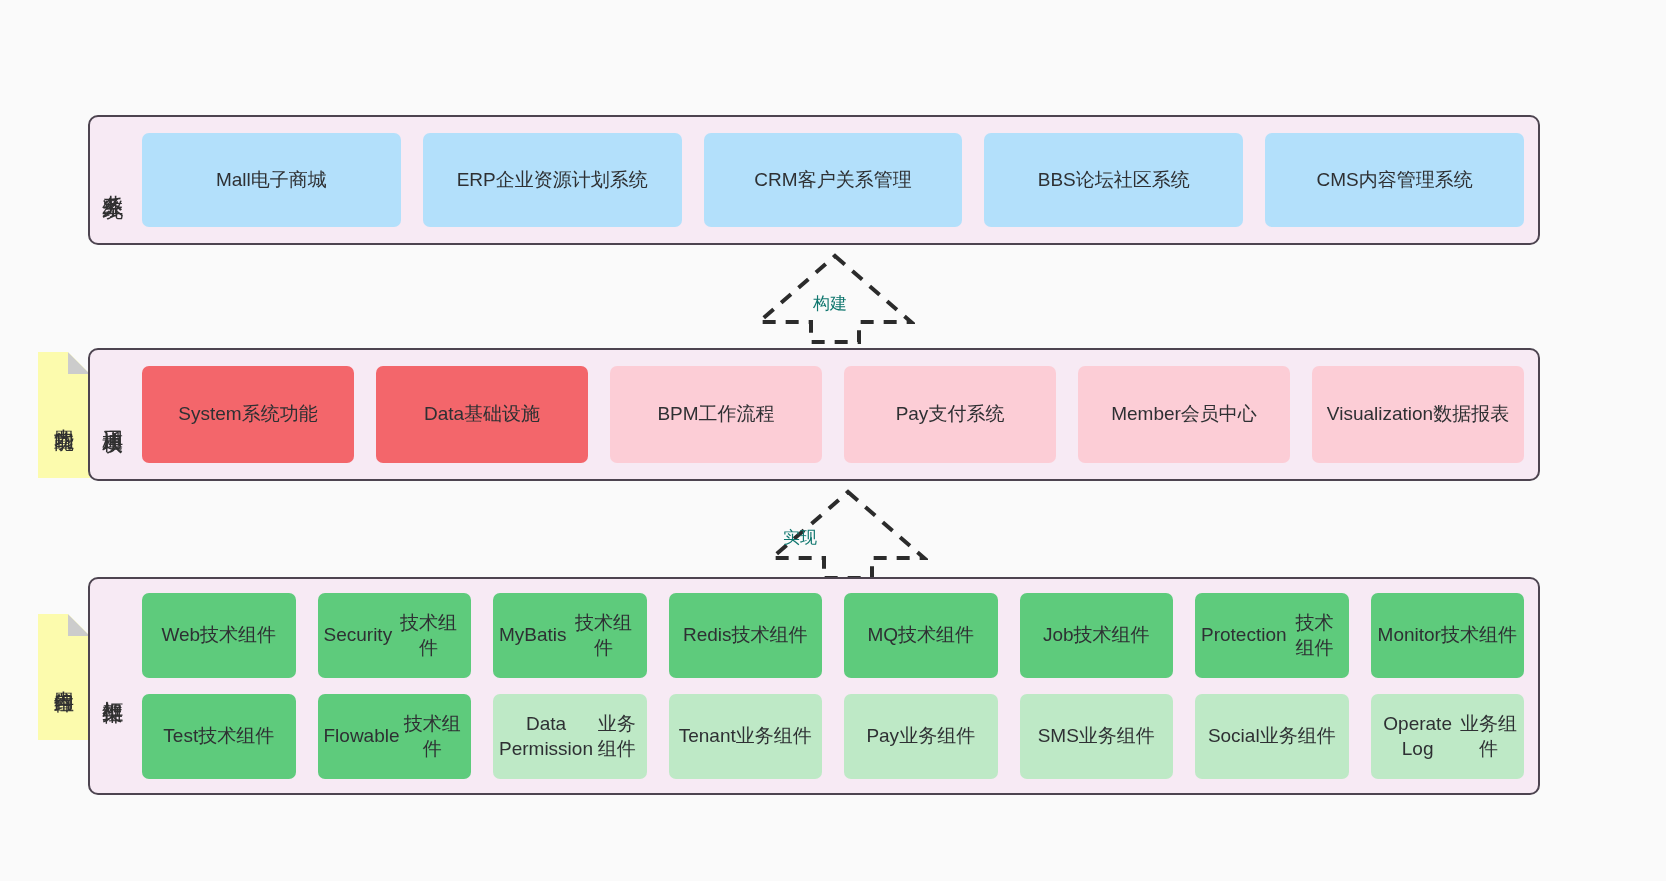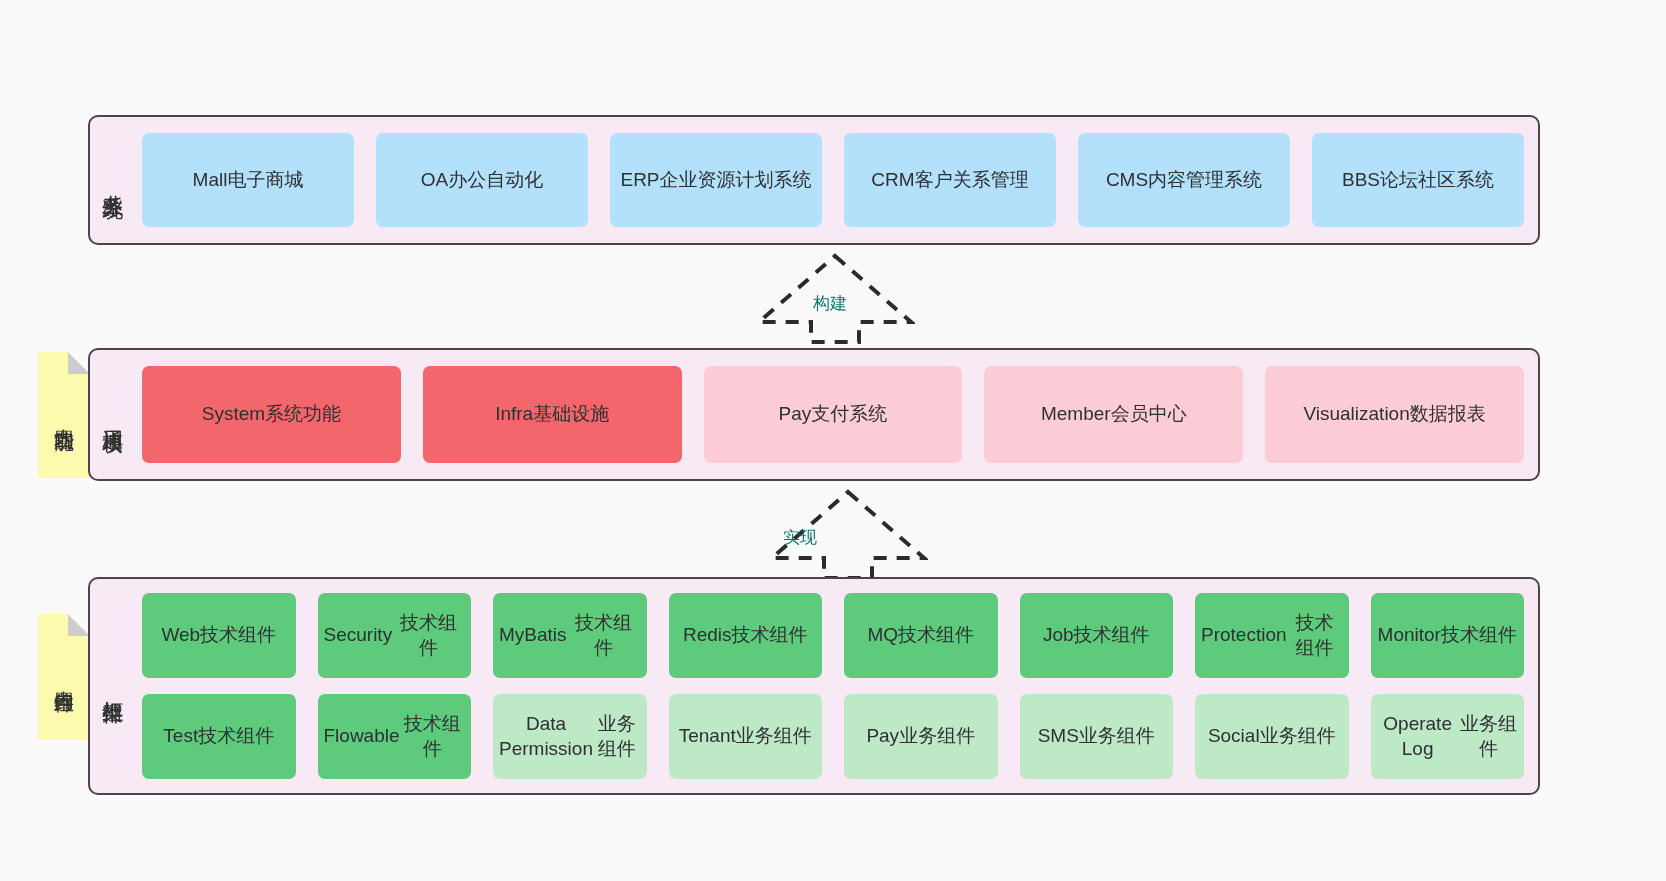--- a/index.html
+++ b/index.html
@@ -153,43 +153,39 @@
   <div class="layer" id="layer-business">
     <div class="layer-title">业务系统</div>
     <div class="layer-body">
       <div class="row">
 
         <div class="node c-blue">
           <span class="n-name">Mall</span>
           <span class="n-sub">电子商城</span>
         </div>
 
-        <div class="node c-blue">
-          <span class="n-name">OA</span>
-          <span class="n-sub">办公自动化</span>
-        </div>
 
         <div class="node c-blue">
           <span class="n-name">ERP</span>
           <span class="n-sub">企业资源计划系统</span>
         </div>
 
         <div class="node c-blue">
           <span class="n-name">CRM</span>
           <span class="n-sub">客户关系管理</span>
         </div>
 
         <div class="node c-blue">
+          <span class="n-name">BBS</span>
+          <span class="n-sub">论坛社区系统</span>
+        </div>
+
+        <div class="node c-blue">
           <span class="n-name">CMS</span>
           <span class="n-sub">内容管理系统</span>
-        </div>
-
-        <div class="node c-blue">
-          <span class="n-name">BBS</span>
-          <span class="n-sub">论坛社区系统</span>
         </div>
 
       </div>
     </div>
   </div>
 
   <svg class="arrow" id="arrow-build" viewBox="0 0 160 92">
     <path d="M 80 4 L 156 70 L 104 70 L 104 90 L 56 90 L 56 70 L 4 70 Z" fill="none" stroke="#2b2b2b" stroke-width="4" stroke-dasharray="13 10" stroke-linejoin="miter"></path>
   </svg>
   <div class="arrow-label" id="label-build">构建</div>
@@ -203,24 +199,28 @@
     <div class="layer-title">通用模块</div>
     <div class="layer-body">
       <div class="row">
 
         <div class="node c-red">
           <span class="n-name">System</span>
           <span class="n-sub">系统功能</span>
         </div>
 
         <div class="node c-red">
-          <span class="n-name">Infra</span>
+          <span class="n-name">Data</span>
           <span class="n-sub">基础设施</span>
         </div>
 
+        <div class="node c-pink">
+          <span class="n-name">BPM</span>
+          <span class="n-sub">工作流程</span>
+        </div>
 
         <div class="node c-pink">
           <span class="n-name">Pay</span>
           <span class="n-sub">支付系统</span>
         </div>
 
         <div class="node c-pink">
           <span class="n-name">Member</span>
           <span class="n-sub">会员中心</span>
         </div>

